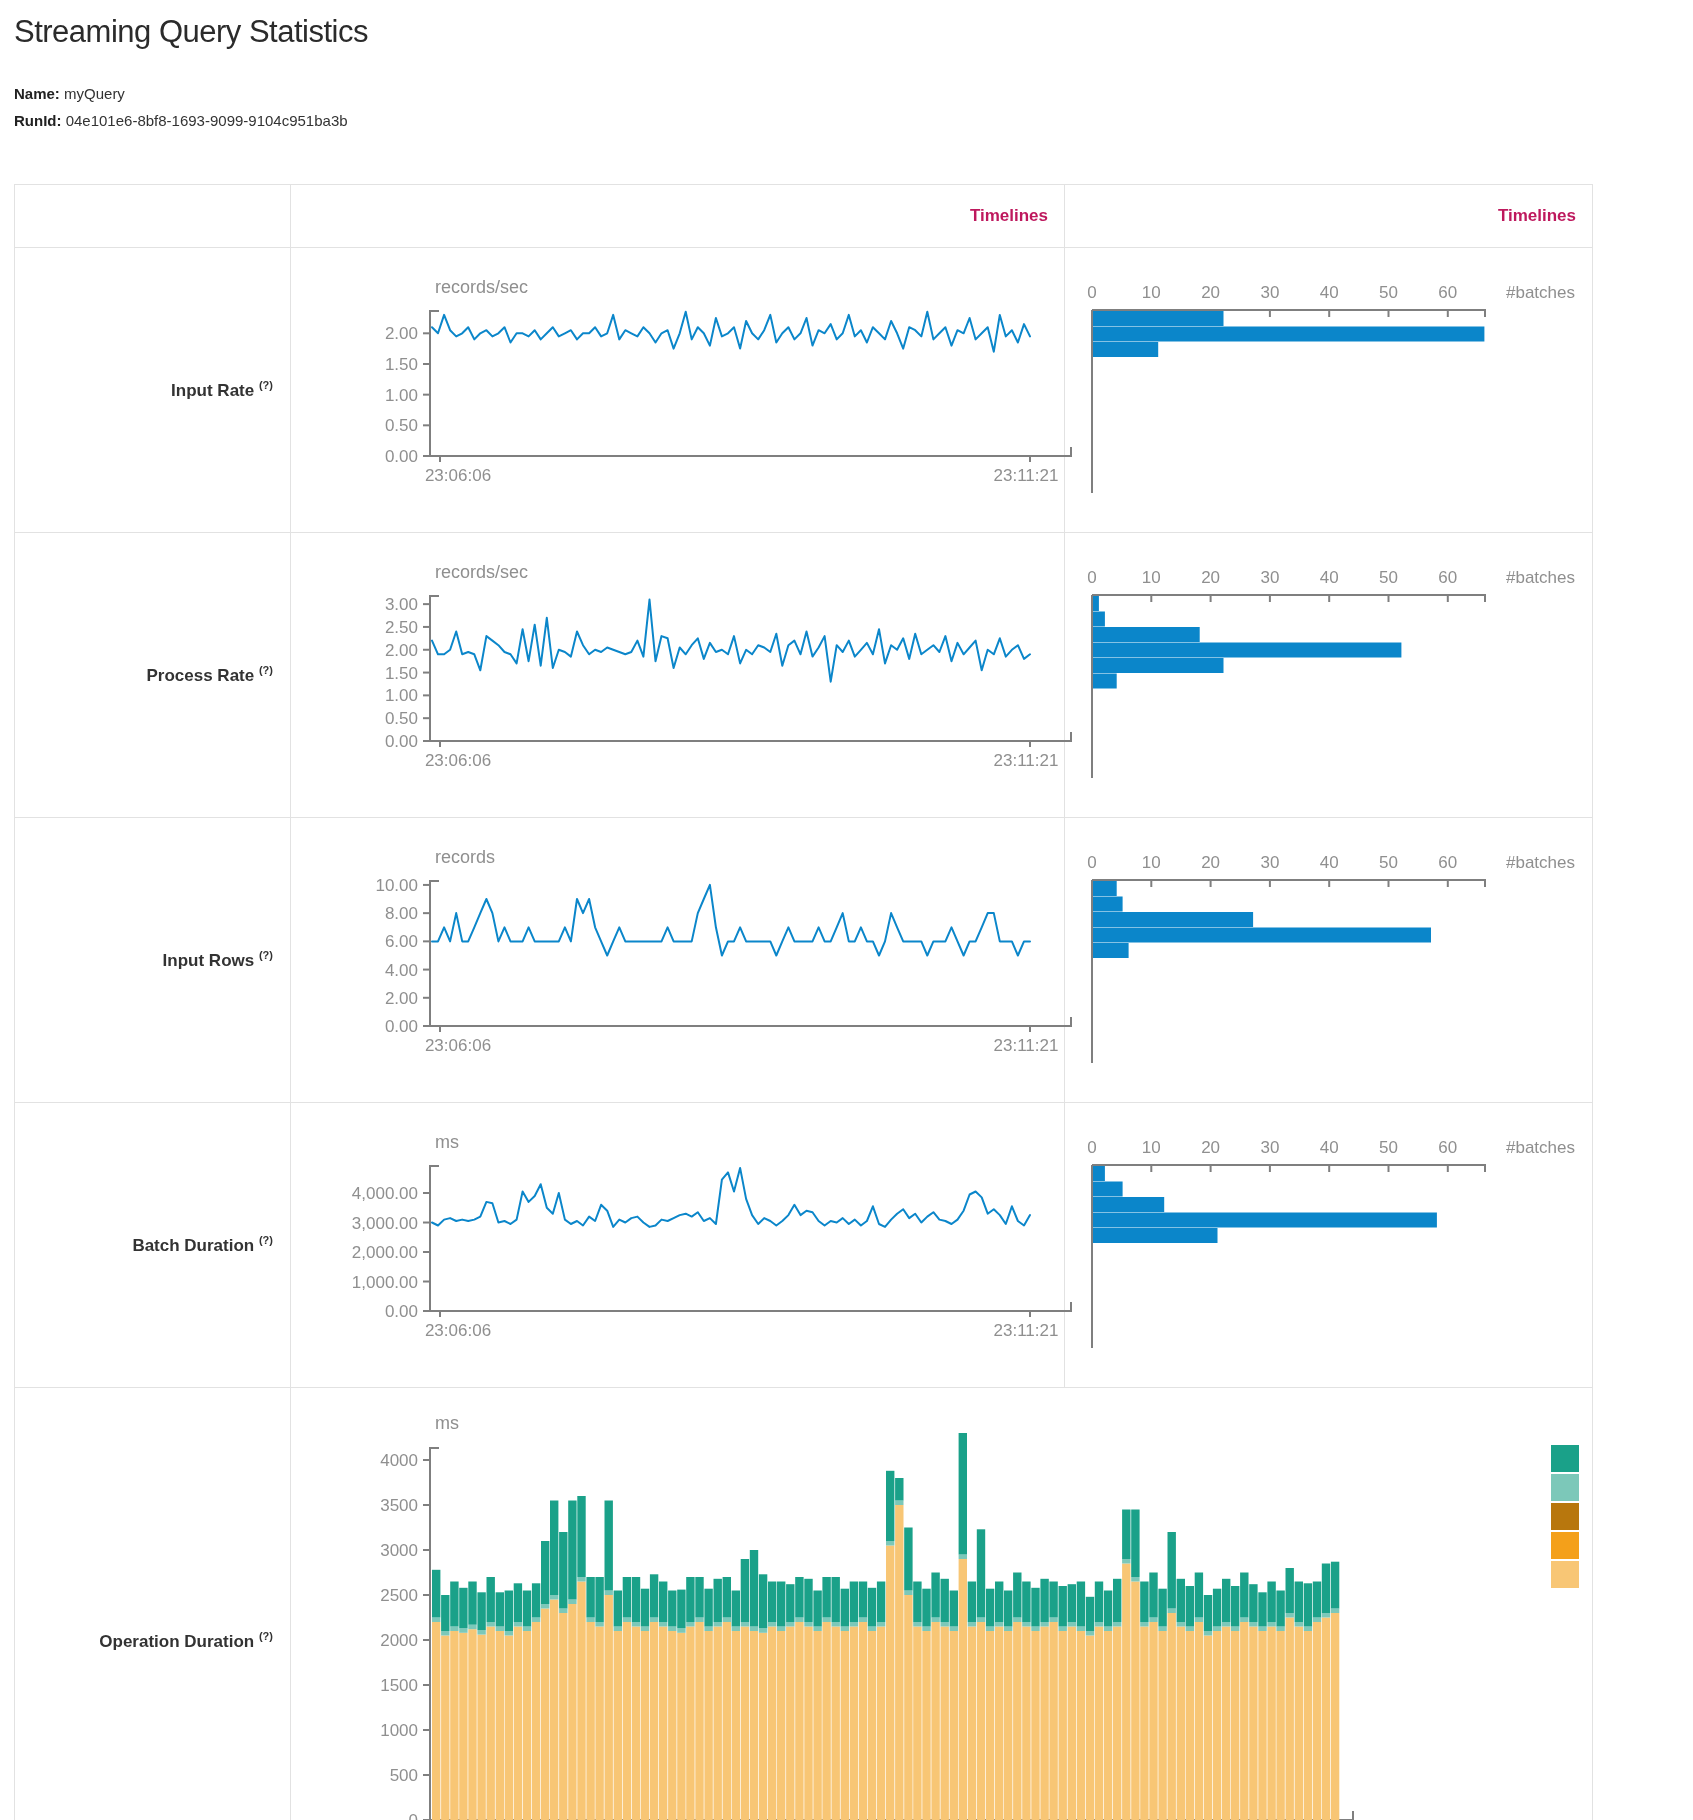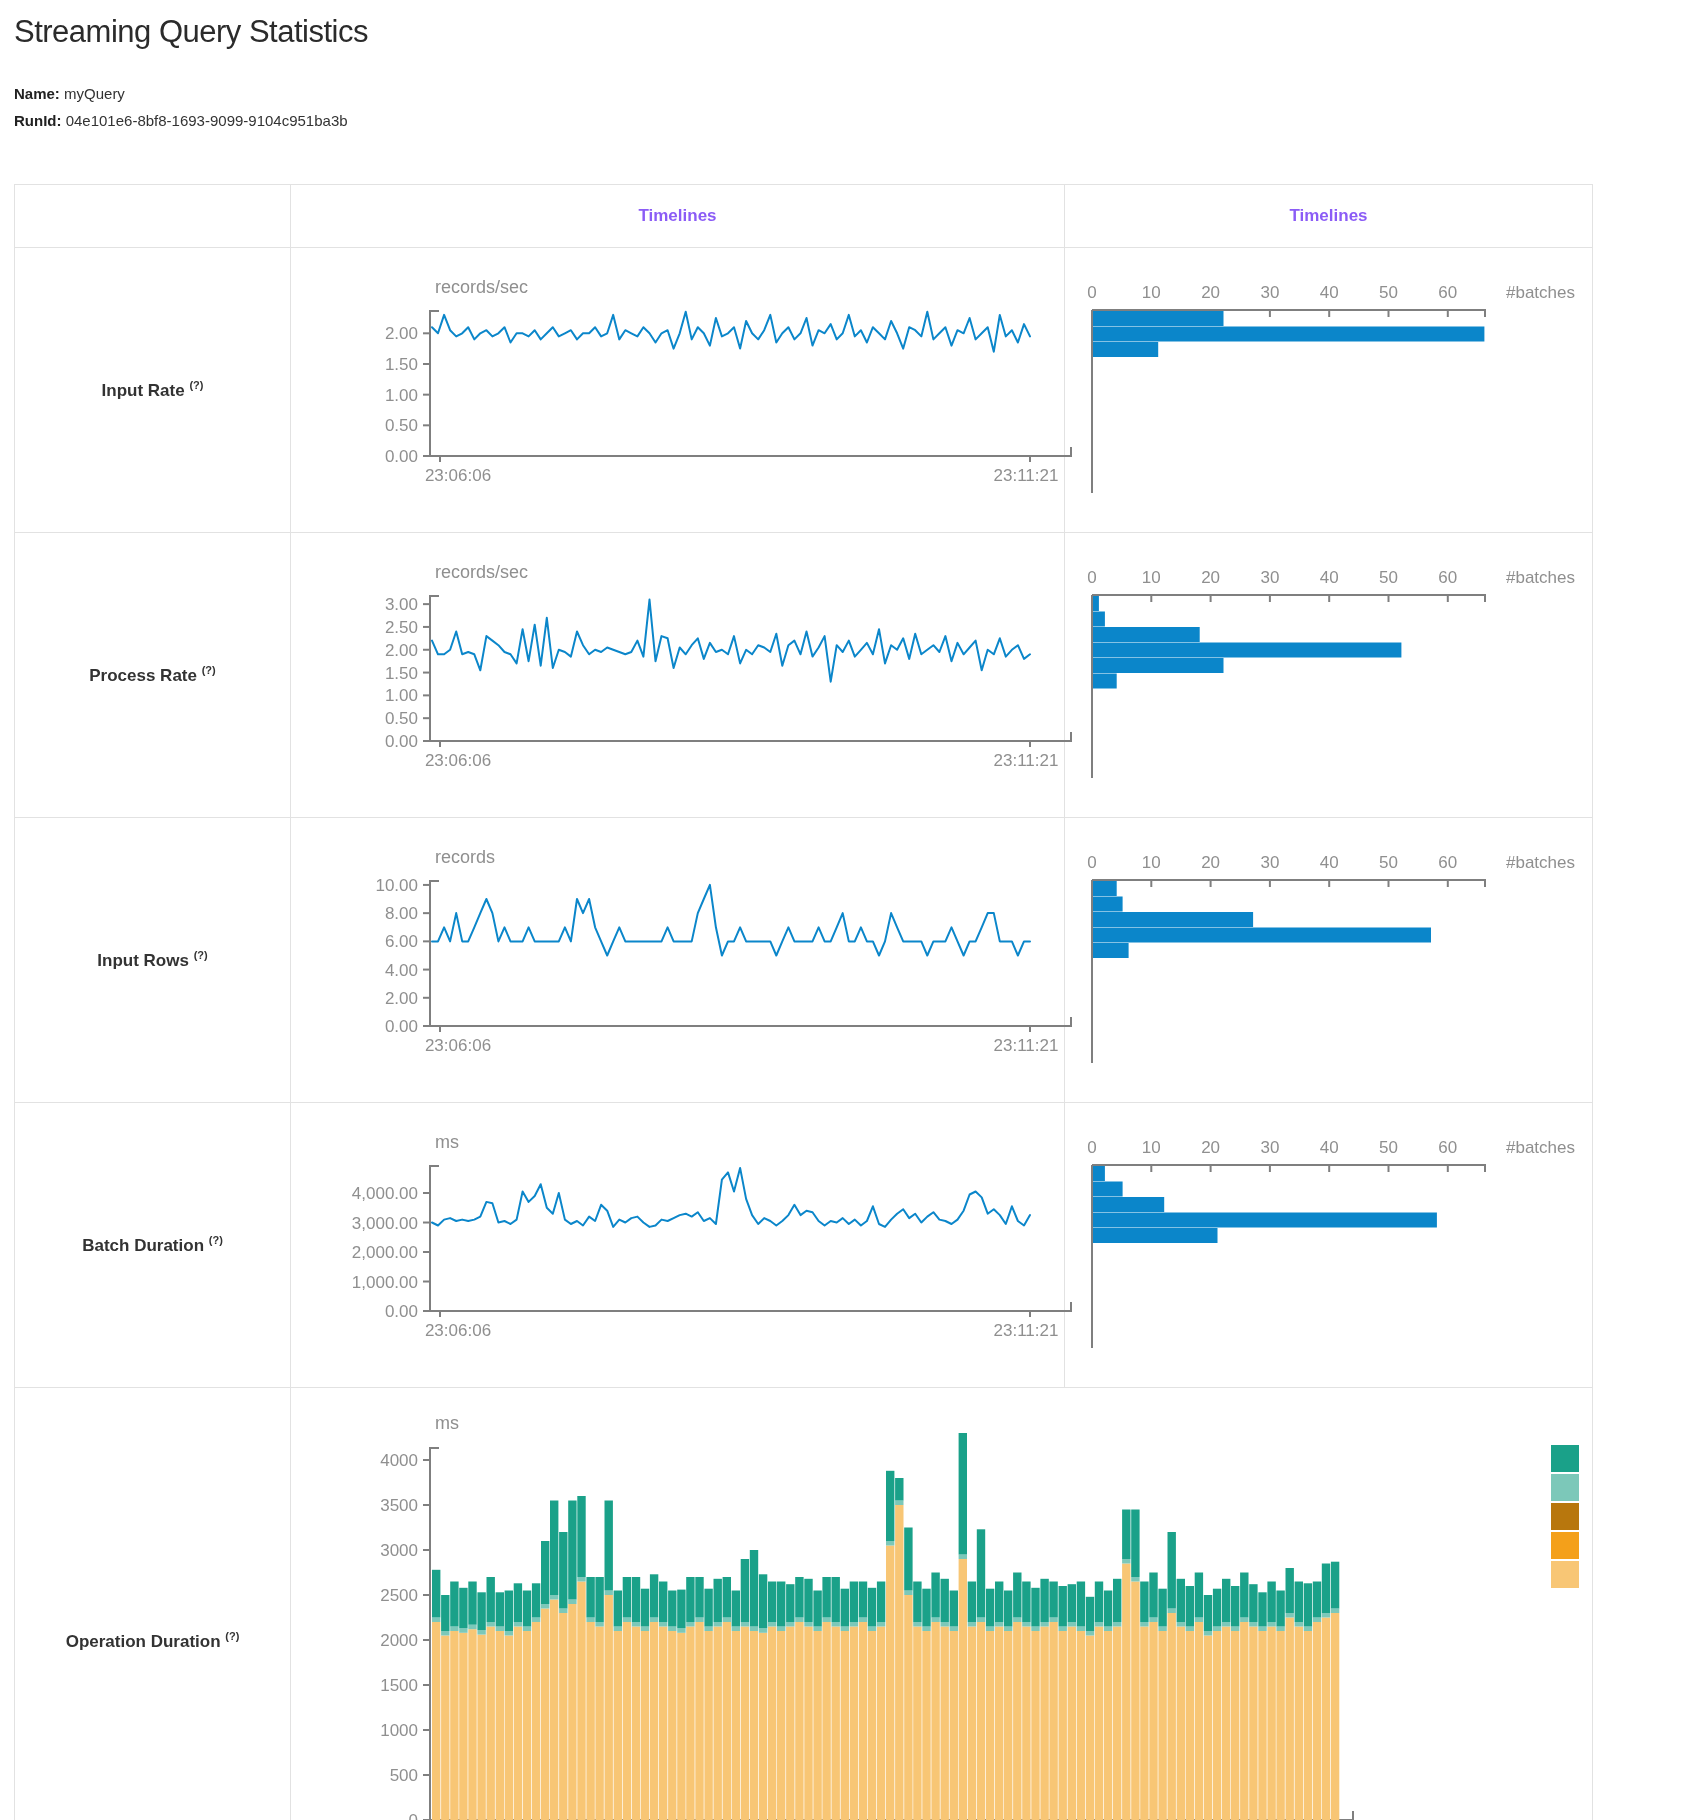--- a/index.html
+++ b/index.html
@@ -8,26 +8,26 @@
   .page { padding:14px 0 0 14px; }
   h1 { font-size:31px; font-weight:400; color:#2b2b2b; letter-spacing:-0.5px; }
   .subtitle { margin-top:22px; font-size:16px; color:#3a3a3a; }
   .subtitle b { color:#222; }
   .meta { margin-top:30px; font-size:15px; }
   .meta div { line-height:27px; }
   .meta b { color:#222; }
   table.stats { border-collapse:collapse; table-layout:fixed; margin-top:50px;
     width:1578px; }
   table.stats th, table.stats td { border:1px solid #e2e2e2; padding:17px; }
-  table.stats thead th { text-align:center; font-size:17px; font-weight:700;
-    color:#8b5cf6; padding:21px 8px; }
+  table.stats thead th { text-align:right; font-size:17px; font-weight:700;
+    color:#be185d; padding:21px 16px; }
   .col-label { width:276px; }
   .col-time  { width:774px; }
   .col-hist  { width:528px; }
-  th.rowlabel { text-align:center; vertical-align:middle; padding-left:16px;
+  th.rowlabel { text-align:right; vertical-align:middle; padding-left:16px;
     font-size:17px; font-weight:700; color:#333; }
   th.rowlabel sup { font-size:11px; font-weight:700; }
   svg { display:block; }
 </style>
 </head>
 <body>
 
 <div class="page">
   <h1>Streaming Query Statistics</h1>
 

